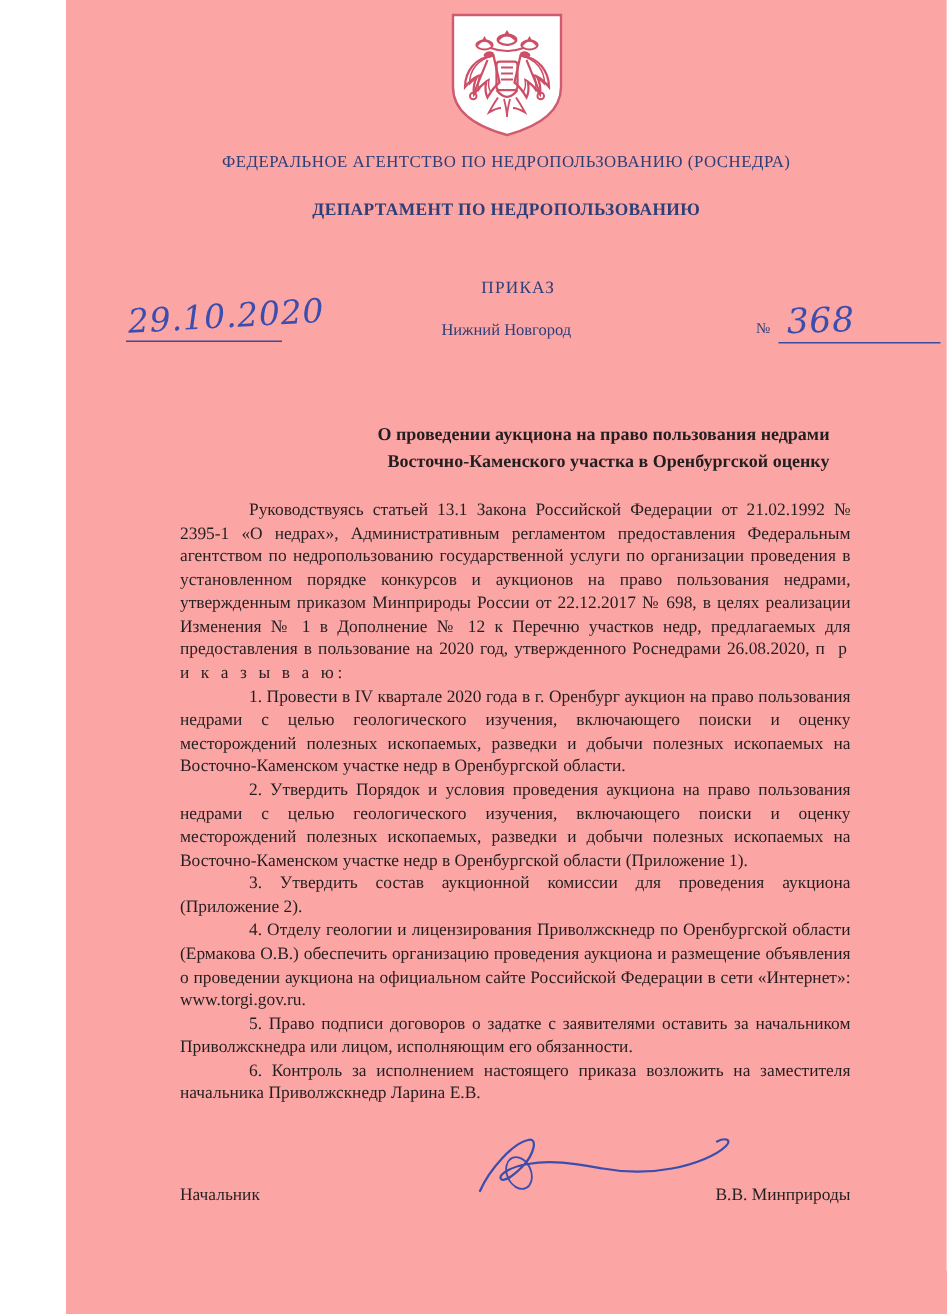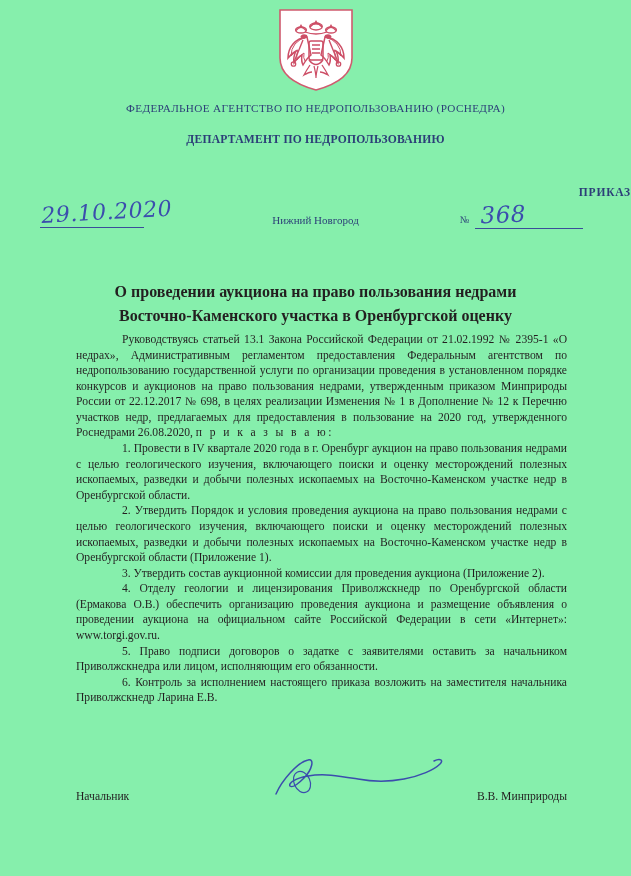--- a/index.html
+++ b/index.html
@@ -13,21 +13,22 @@
     height: 876px;
     position: relative;
     font-family: "Liberation Serif", "DejaVu Serif", serif;
     color: #231f20;
     overflow: hidden;
   }
 
   .page {
     position: absolute;
     inset: 0;
-    background: #86efac;
+    background: #fca5a5;
+    margin-left: 44px;
   }
 
   
   .emblem-wrap {
     position: absolute;
     left: 0;
     right: 0;
     top: 8px;
     display: flex;
     justify-content: center;
@@ -62,22 +63,22 @@
     letter-spacing: 0.25px;
     font-family: Liberation Serif, serif;
   }
   .dept-block div { white-space: nowrap; }
 
   
   .order-word {
     position: absolute;
     left: 16px; right: 0;
     top: 186px;
-    text-align: right;
-    font-weight: bold;
+    text-align: center;
+    font-weight: normal;
     font-size: 11.5px;
     letter-spacing: 0.8px;
     color: #2c3f78;
   }
   .city {
     position: absolute;
     left: 0; right: 0;
     top: 214px;
     text-align: center;
     font-size: 11px;
@@ -130,23 +131,23 @@
   }
   .date-field .rule { width: 104px; }
   .num-field .rule { width: 108px; left: 18px; }
 
   
   .doc-title {
     position: absolute;
     left: 78px;
     right: 78px;
     top: 280px;
-    text-align: center;
+    text-align: right;
     font-weight: bold;
-    font-size: 16px;
+    font-size: 12px;
     line-height: 1.5;
   }
   .doc-title div { white-space: nowrap; }
 
   
   .body-text {
     position: absolute;
     left: 76px;
     right: 64px;
     top: 332px;

